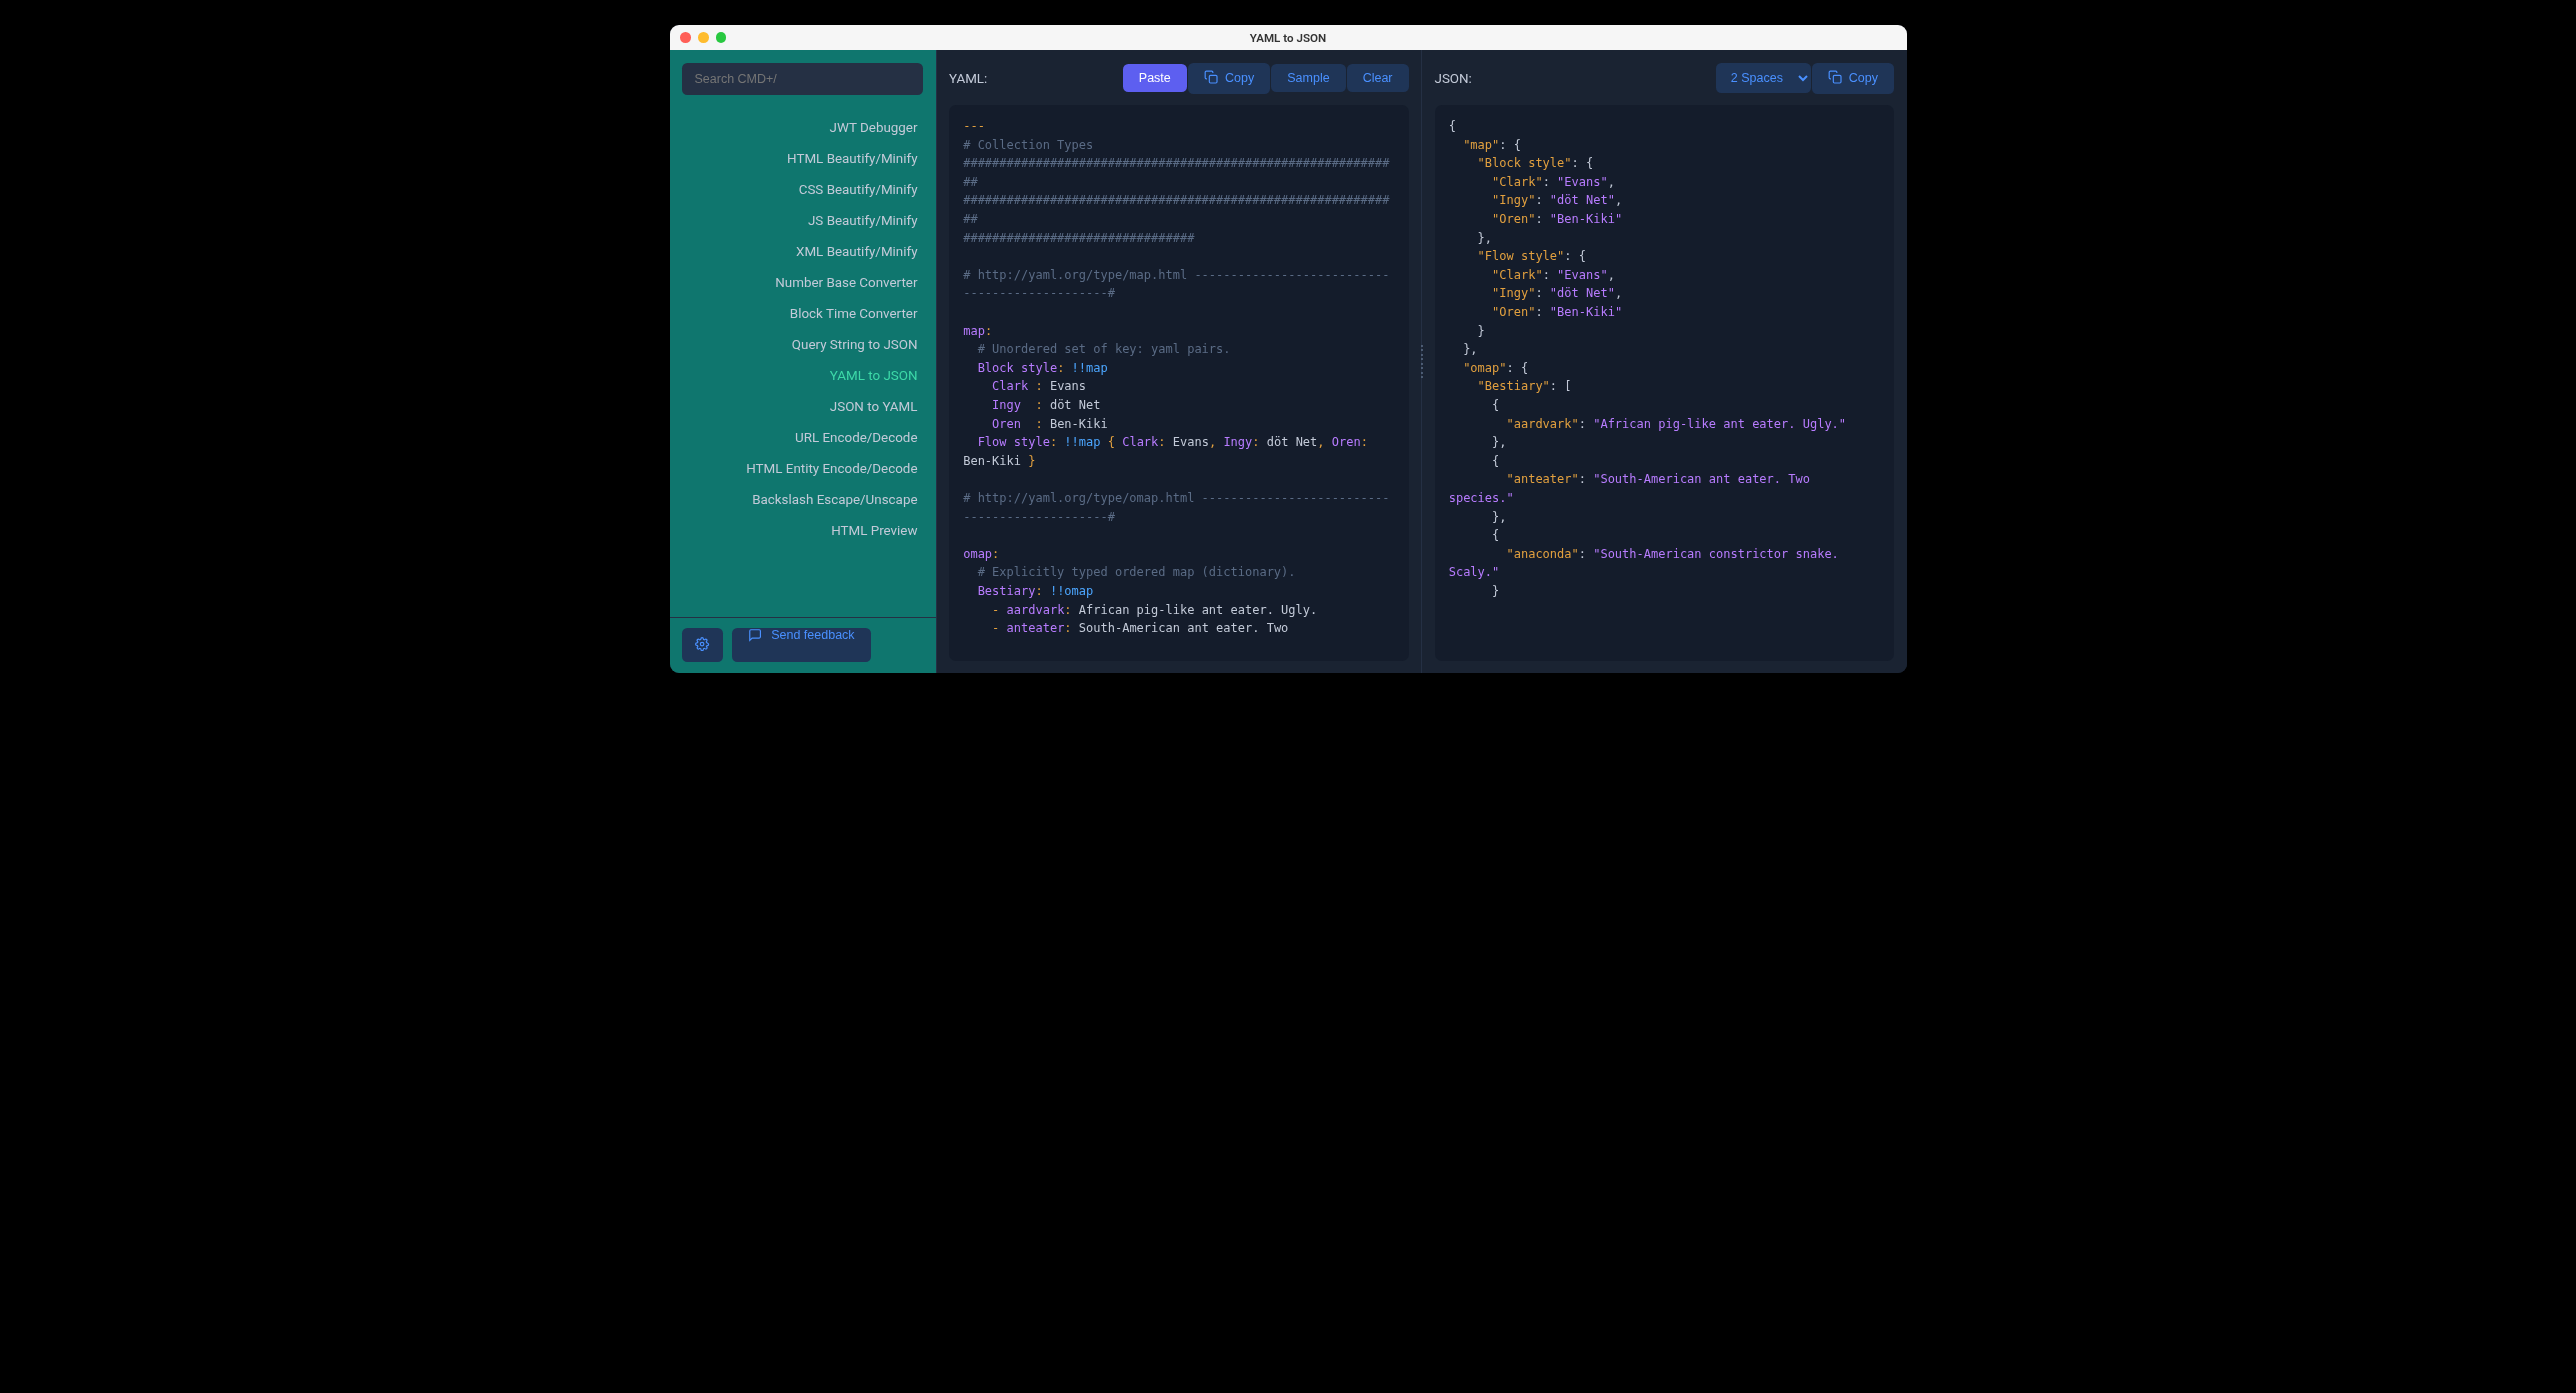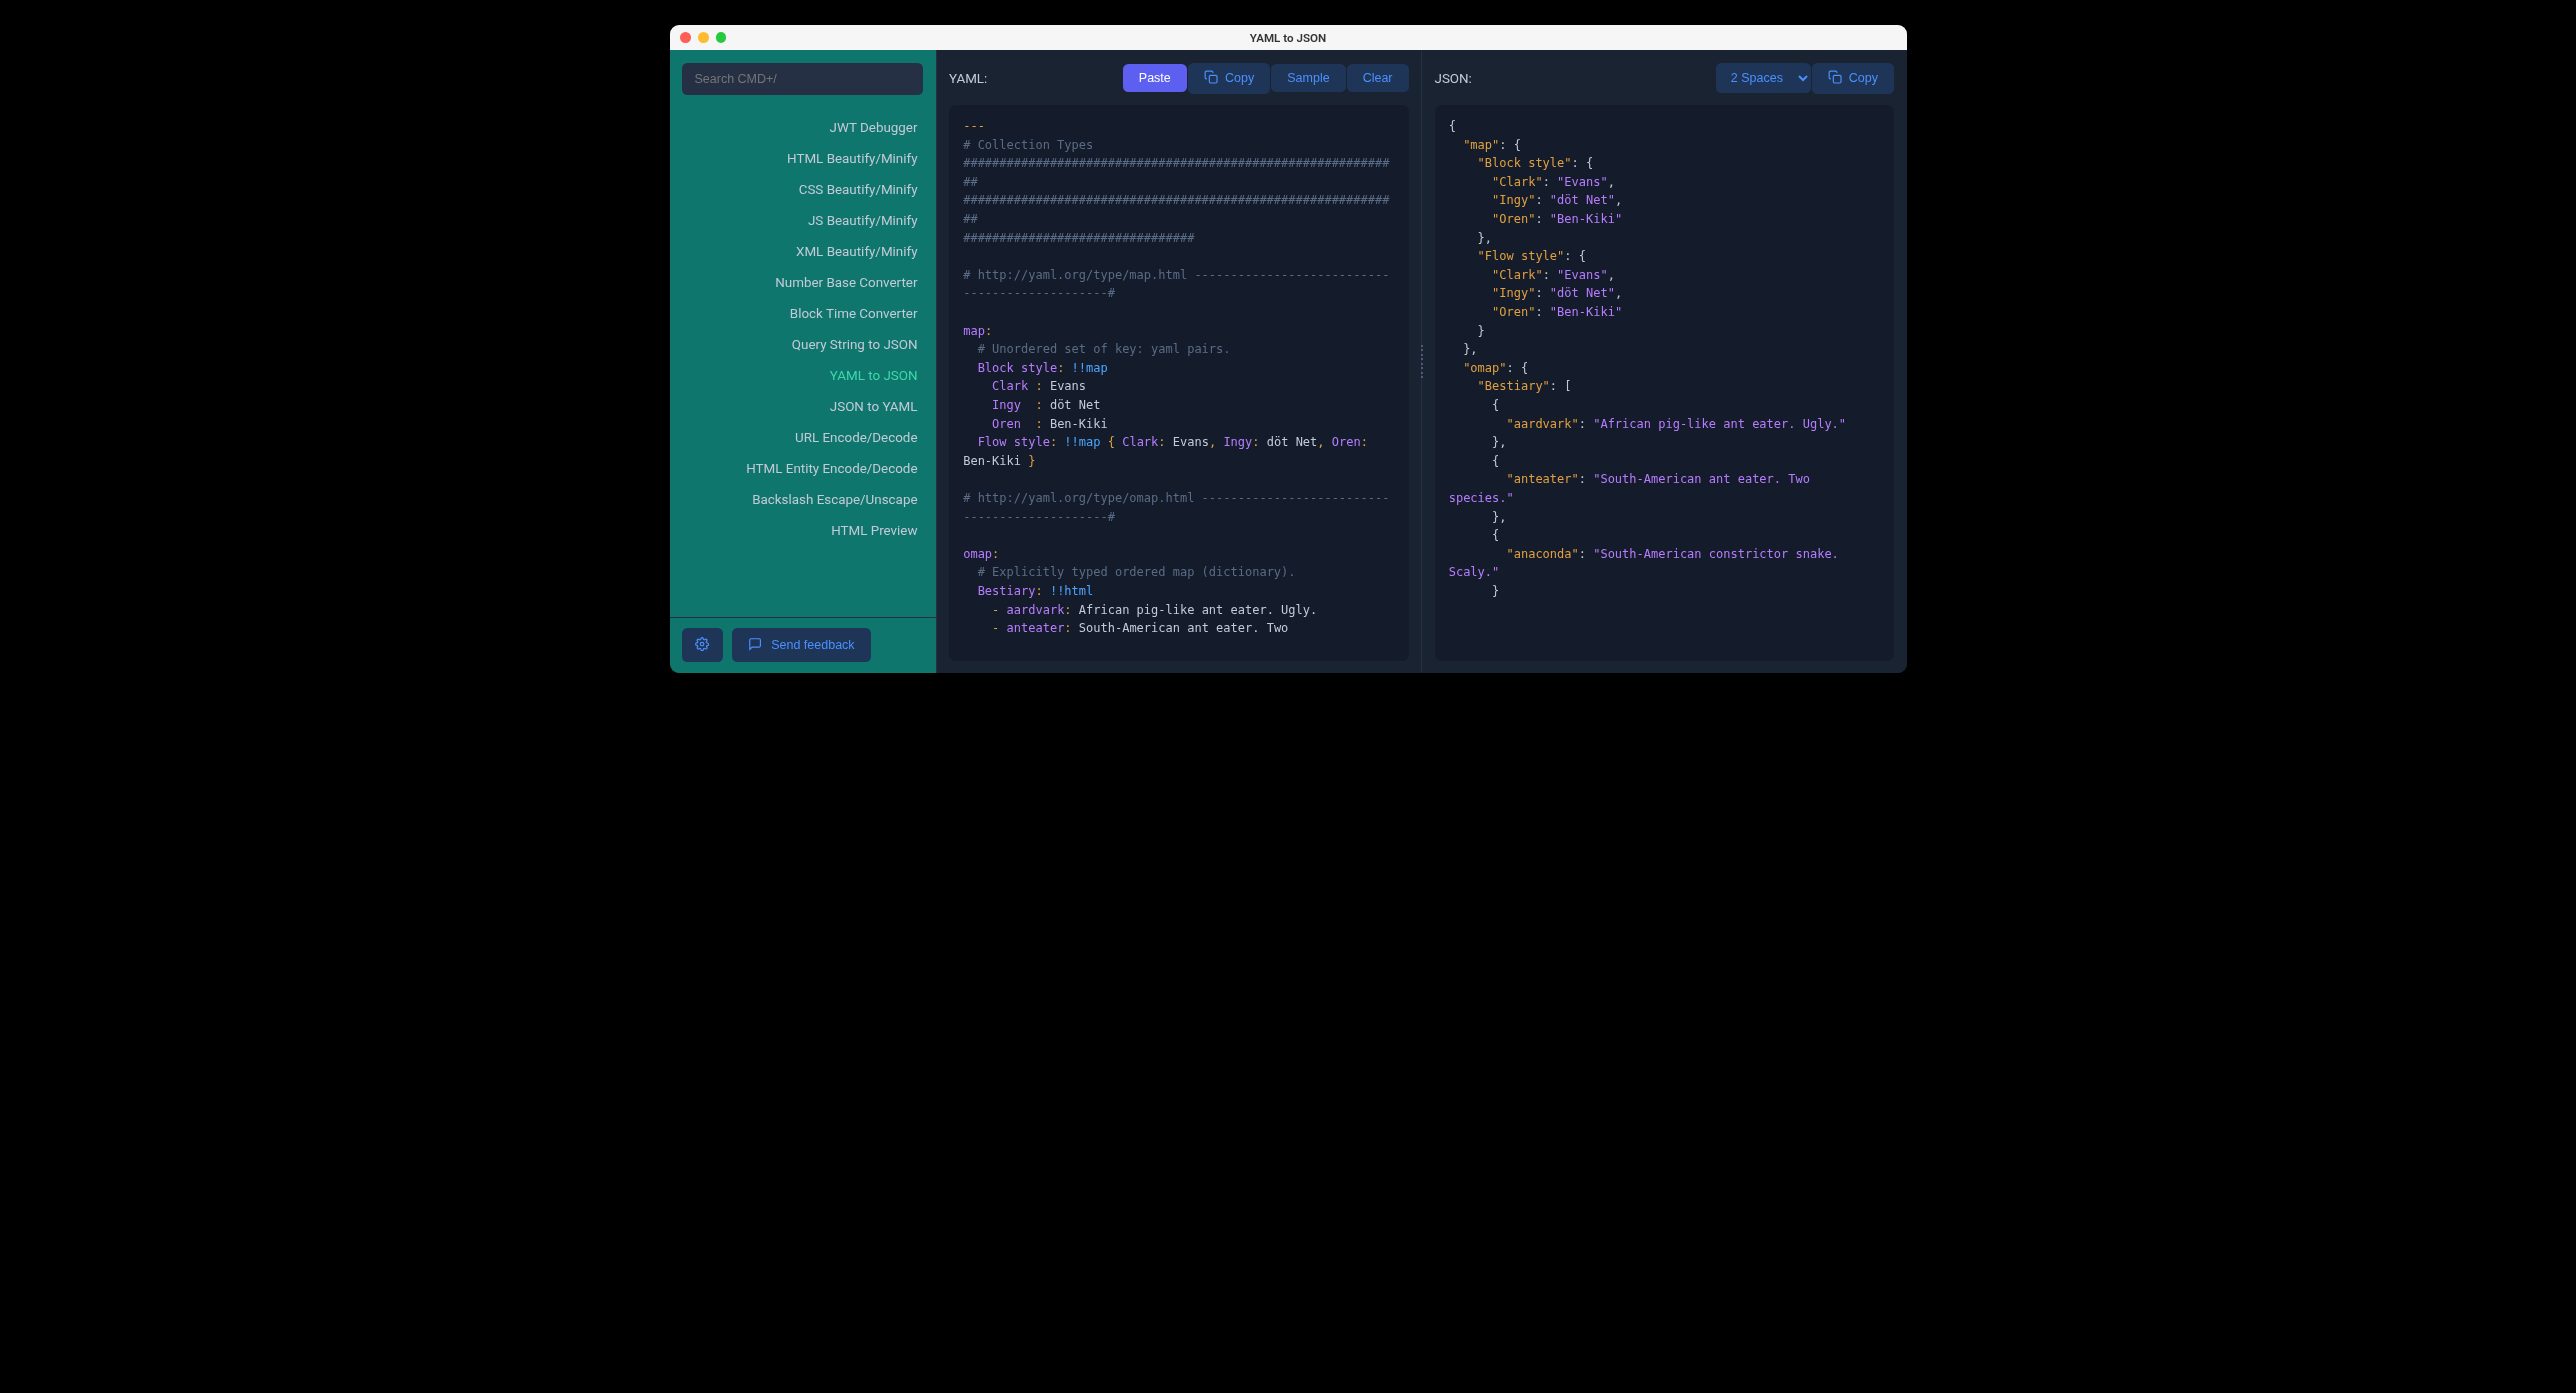--- a/index.html
+++ b/index.html
@@ -96,21 +96,20 @@
   color: #4a90ff;
   cursor: pointer;
 }
 .feedback-btn {
   background: #1f3557;
   border: none;
   border-radius: 5.3px;
   padding: 0 16px;
   height: 34px;
   display: flex;
-  align-items: center;
   gap: 9px;
   color: #4a90ff;
   font-size: 12.5px;
   cursor: pointer;
 }
 .panels {
   flex: 1;
   display: flex;
 }
 .panel {
@@ -279,21 +278,21 @@
 <span>  </span><span class="tok-key">Block style</span><span class="tok-punc">:</span><span> </span><span class="tok-tag">!!map</span>
 <span>    </span><span class="tok-key">Clark</span><span> </span><span class="tok-punc">:</span><span> Evans</span>
 <span>    </span><span class="tok-key">Ingy</span><span>  </span><span class="tok-punc">:</span><span> döt Net</span>
 <span>    </span><span class="tok-key">Oren</span><span>  </span><span class="tok-punc">:</span><span> Ben-Kiki</span>
 <span>  </span><span class="tok-key">Flow style</span><span class="tok-punc">:</span><span> </span><span class="tok-tag">!!map</span><span> </span><span class="tok-punc">{</span><span> </span><span class="tok-key">Clark</span><span class="tok-punc">:</span><span> Evans</span><span class="tok-punc">,</span><span> </span><span class="tok-key">Ingy</span><span class="tok-punc">:</span><span> döt Net</span><span class="tok-punc">,</span><span> </span><span class="tok-key">Oren</span><span class="tok-punc">:</span><span> Ben-Kiki </span><span class="tok-punc">}</span>
 
 <span class="tok-comment"># http://yaml.org/type/omap.html ----------------------------------------------#</span>
 
 <span class="tok-key">omap</span><span class="tok-punc">:</span>
 <span>  </span><span class="tok-comment"># Explicitly typed ordered map (dictionary).</span>
-<span>  </span><span class="tok-key">Bestiary</span><span class="tok-punc">:</span><span> </span><span class="tok-tag">!!html</span>
+<span>  </span><span class="tok-key">Bestiary</span><span class="tok-punc">:</span><span> </span><span class="tok-tag">!!omap</span>
 <span>    </span><span class="tok-punc">-</span><span> </span><span class="tok-key">aardvark</span><span class="tok-punc">:</span><span> African pig-like ant eater. Ugly.</span>
 <span>    </span><span class="tok-punc">-</span><span> </span><span class="tok-key">anteater</span><span class="tok-punc">:</span><span> South-American ant eater. Two</span></div>
       </div>
 
       <div class="panel">
         <div class="drag-handle">
             <i></i>
             <i></i>
             <i></i>
             <i></i>

